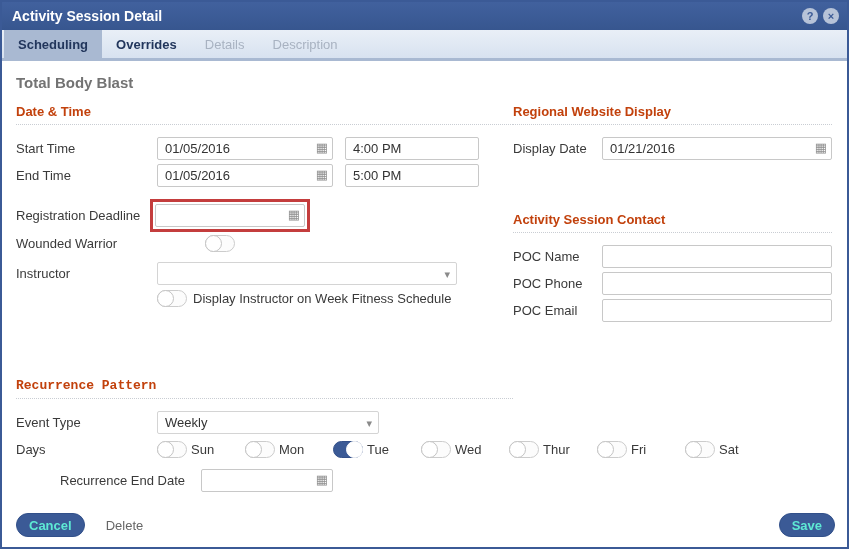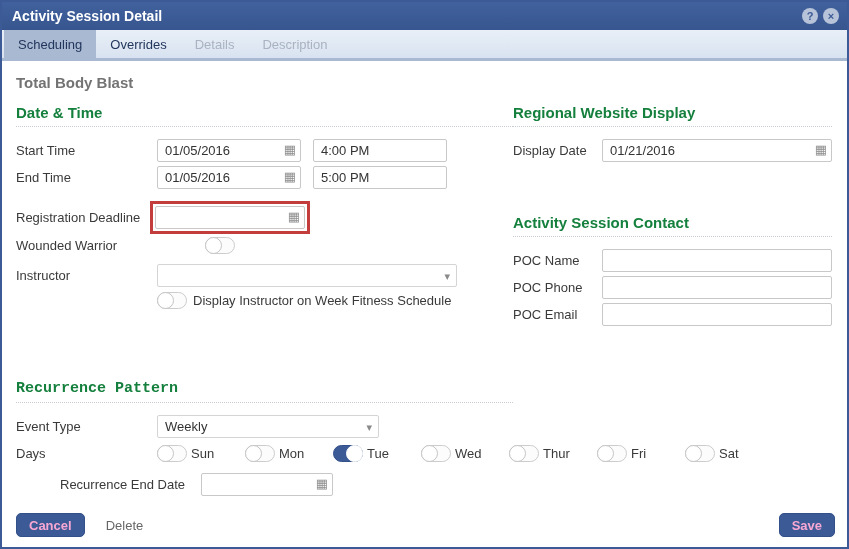--- a/index.html
+++ b/index.html
@@ -15,41 +15,41 @@
   .title-icons { margin-left:auto; display:flex; align-items:center; }
   .circle-icon { width:16px; height:16px; border-radius:50%; background:#b7c3d8;
                  color:#3b5a96; font-size:11px; font-weight:bold; line-height:16px;
                  text-align:center; margin-left:5px; cursor:pointer; }
 
   
   .tabstrip { height:31px; background:linear-gradient(#e9eff7,#d8e2f0);
               border-bottom:3px solid #a9b9d2; display:flex; align-items:stretch;
               padding-left:2px; }
   .tab { display:flex; align-items:center; padding:0 14px; font-size:13px;
-         font-weight:normal; color:#22365c; cursor:pointer; }
+         font-weight:bold; color:#22365c; cursor:pointer; }
   .tab.active { background:#a9b9d2; }
   .tab.disabled { font-weight:normal; color:#a8b2c1; cursor:default; }
 
   
   .content { padding:12px 15px 0 14px; }
   .page-title { font-size:15px; font-weight:bold; color:#737373; margin-top:1px; }
   .columns { display:flex; margin-top:13px; }
   .col-left { width:497px; flex:none; }
   .col-right { flex:1; }
-  h3.sect { font-size:15px; font-weight:bold; color:#15803d; padding-bottom:5px;
+  h3.sect { font-size:13px; font-weight:bold; color:#c2410c; padding-bottom:5px;
             border-bottom:1px dotted #c9cdd3; }
 
   .frow { display:flex; align-items:center; margin-top:4px; min-height:23px; }
   .frow > label { width:141px; flex:none; font-size:13px; color:#3a3a3a; }
   .col-right .frow > label { width:89px; }
   .mt12 { margin-top:12px; } .mt10 { margin-top:10px; } .mt6 { margin-top:6px; }
   .mt11 { margin-top:11px;margin-left:44px; } .mt2 { margin-top:2px;gap:48px; } .mt46 { margin-top:71px;font-family:Liberation Mono, monospace; }
   .mt52 { margin-top:52px; }
 
-  .datefield { position:relative; display:inline-block; height:23px; width:144px; }
+  .datefield { position:relative; display:inline-block; height:23px; width:176px; }
   .datefield input { width:100%; height:23px; border:1px solid #c8c8c8;
                      border-radius:2px; padding:0 22px 0 7px; font-size:13px;
                      color:#333; font-family:inherit; background:#fff; }
   .cal { position:absolute; right:5px; top:4px; color:#8f8f8f; font-size:13px;
          line-height:14px; cursor:pointer; }
   input.plain { height:23px; border:1px solid #c8c8c8; border-radius:2px;
                 padding:0 7px; font-size:13px; color:#333; font-family:inherit; }
   .time-input { width:134px; margin-left:12px; }
   .wide { flex:1; }
 
@@ -74,21 +74,21 @@
 
   .toggle-label { font-size:13px; color:#3a3a3a; margin-left:6px; }
   .days-row { display:flex; align-items:center; }
   .day-item { display:flex; align-items:center; width:88px; }
   .day-item .toggle-label { margin-left:4px; }
   .rec-end { width:132px; }
 
   
   .footer { position:absolute; left:14px; right:12px; bottom:10px;
             display:flex; align-items:center; }
-  .btn { background:#3b5a96; color:#f9a8d4; border:1px solid #32508a; border-radius:5px;
+  .btn { background:#3b5a96; color:#5eead4; border:1px solid #32508a; border-radius:12px;
          height:24px; padding:0 12px; font-size:13px; font-weight:bold;
          font-family:inherit; cursor:pointer; }
   .link-delete { margin-left:21px; font-size:13px; color:#666; cursor:pointer; }
   .btn-save { margin-left:auto; }
 </style>
 </head>
 <body>
 
 <div class="modal">
 

